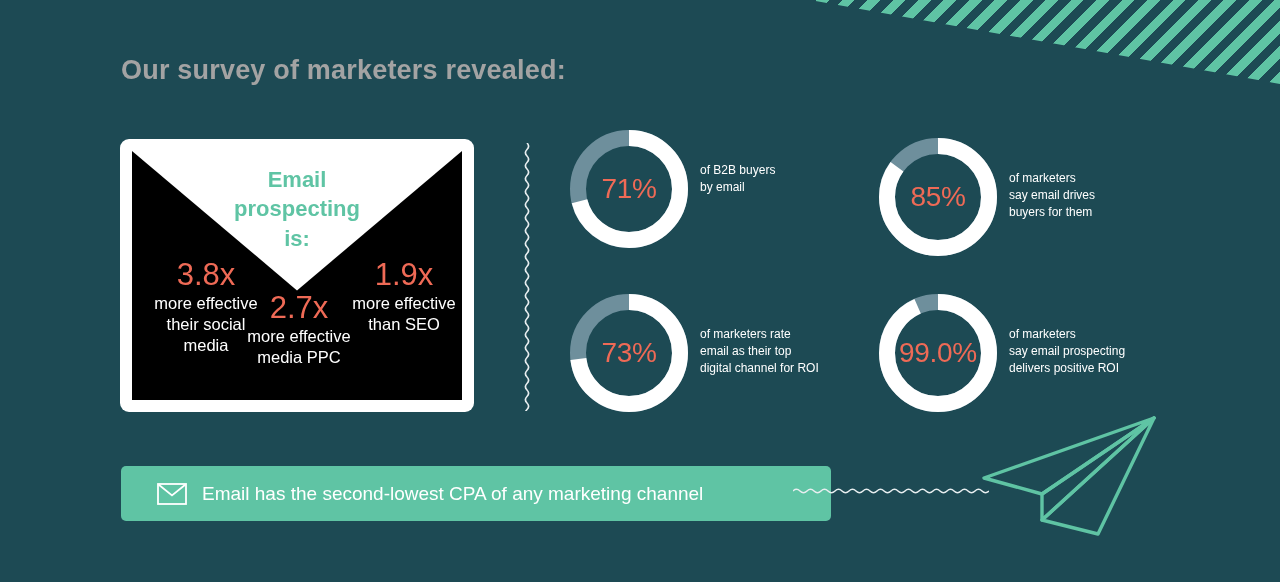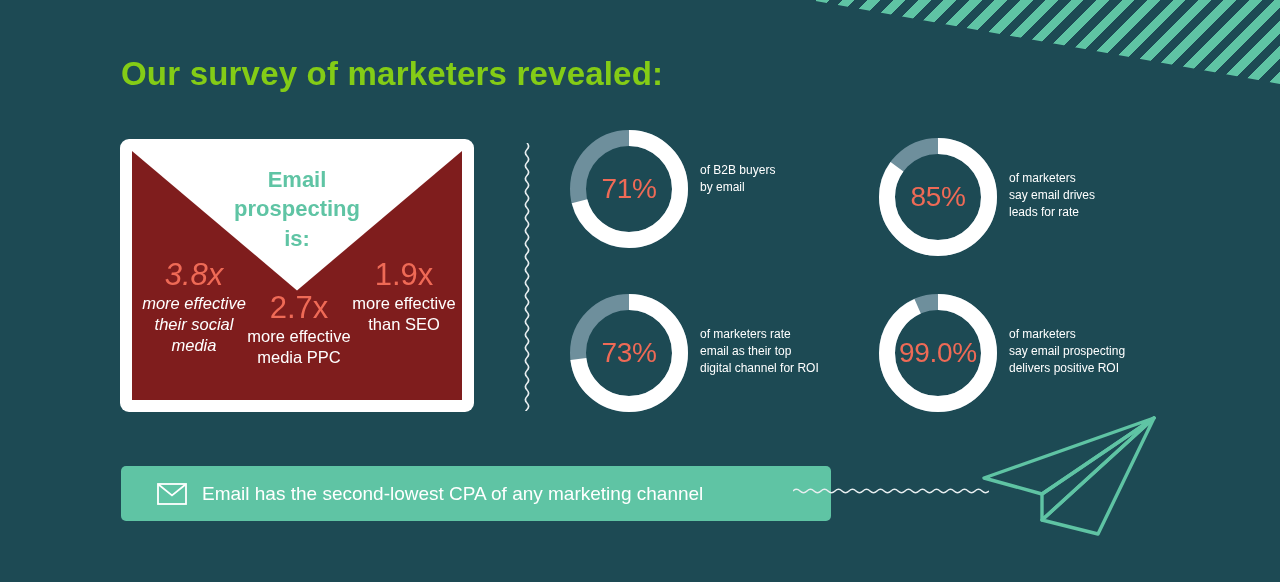--- a/index.html
+++ b/index.html
@@ -23,40 +23,40 @@
         #5fc4a4 0px, #5fc4a4 9px,
         #1d4a54 9px, #1d4a54 18px);
     clip-path: polygon(0% 0%, 100% 0%, 100% 100%);
     pointer-events: none;
   }
 
   
   #page-title {
     position: absolute;
     left: 121px; top: 55px;
-    font-size: 33px;
+    font-size: 27px;
     font-weight: bold;
-    color: #84cc16;
+    color: #a3a3a3;
     letter-spacing: 0.2px;
     white-space: nowrap;
   }
 
   
   #envelope-card {
     position: absolute;
     left: 120px; top: 139px;
     width: 354px; height: 273px;
     background: #ffffff;
     border-radius: 9px;
     padding: 12px;
   }
   #envelope-inner {
     position: relative;
     width: 100%; height: 100%;
-    background: #7f1d1d;
+    background: #000000;
     overflow: hidden;
   }
   #envelope-flap {
     position: absolute;
     top: 0; left: 0;
     width: 100%; height: 100%;
     background: #ffffff;
     clip-path: polygon(0% 0%, 100% 0%, 50% 56%);
   }
   #envelope-heading {
@@ -78,21 +78,21 @@
   .stat-value {
     color: #ef6a56;
     font-size: 31px;
     line-height: 1.05;
   }
   .stat-desc {
     font-size: 16.5px;
     line-height: 1.28;
     margin-top: 1px;
   }
-  #stat-col-0 { left: 4px;   top: 108px; width: 116px; font-style: italic; }
+  #stat-col-0 { left: 16px;   top: 108px; width: 116px; }
   #stat-col-1 { left: 111px; top: 141px; width: 112px; }
   #stat-col-2 { left: 214px; top: 108px; width: 116px; }
 
   
   #vertical-wave-divider {
     position: absolute;
     left: 519px; top: 143px;
     width: 16px; height: 268px;
   }
 
@@ -212,21 +212,21 @@
   <div class="donut-wrap">
     <svg viewBox="0 0 118 118">
       <circle cx="59" cy="59" r="51" fill="none" stroke="#6e8f9c" stroke-width="16"></circle>
       <circle class="donut-value-arc" cx="59" cy="59" r="51" fill="none" stroke="#ffffff" stroke-width="16" transform="rotate(-90 59 59)" stroke-dasharray="272.376083066235 48.066367599923865"></circle>
     </svg>
     <div class="donut-label">85%</div>
   </div>
   <div class="donut-text">
     <div>of marketers</div>
     <div>say email drives</div>
-    <div>leads for rate</div>
+    <div>buyers for them</div>
   </div>
 </div>
 
 <div class="donut-stat" id="donut-stat-2">
   <div class="donut-wrap">
     <svg viewBox="0 0 118 118">
       <circle cx="59" cy="59" r="51" fill="none" stroke="#6e8f9c" stroke-width="16"></circle>
       <circle class="donut-value-arc" cx="59" cy="59" r="51" fill="none" stroke="#ffffff" stroke-width="16" transform="rotate(-90 59 59)" stroke-dasharray="233.922988986296 86.5194616798629"></circle>
     </svg>
     <div class="donut-label">73%</div>

